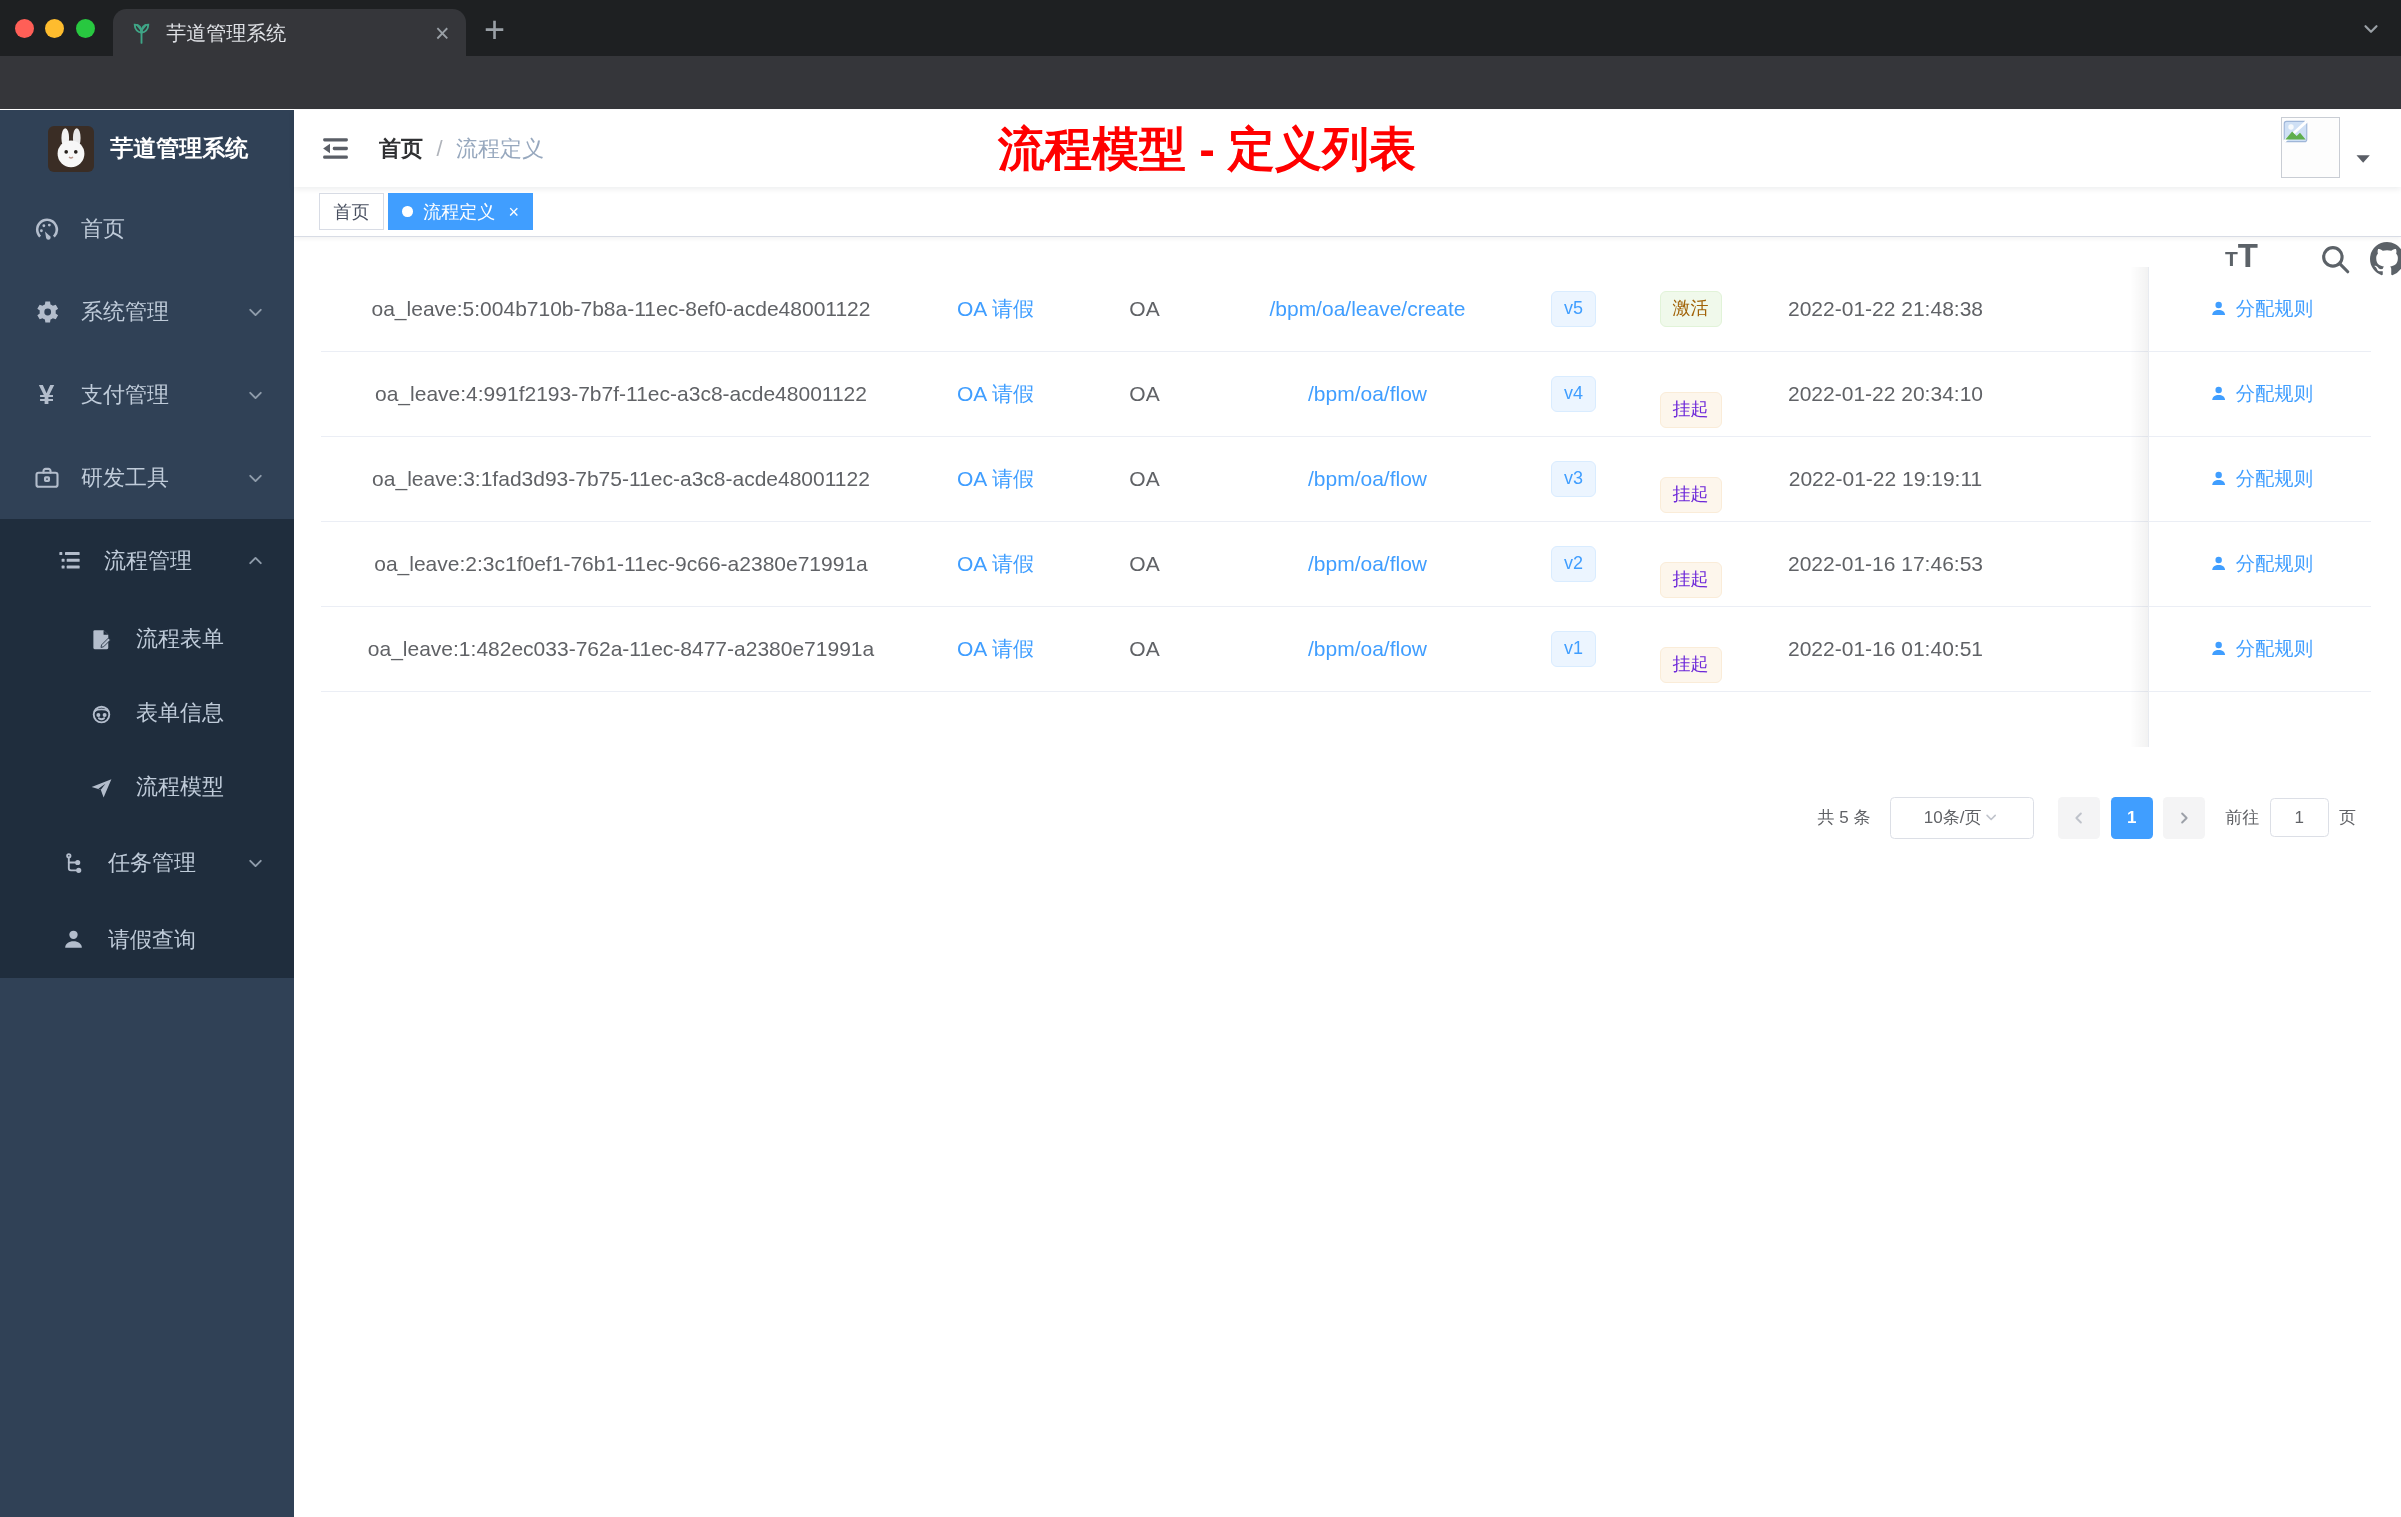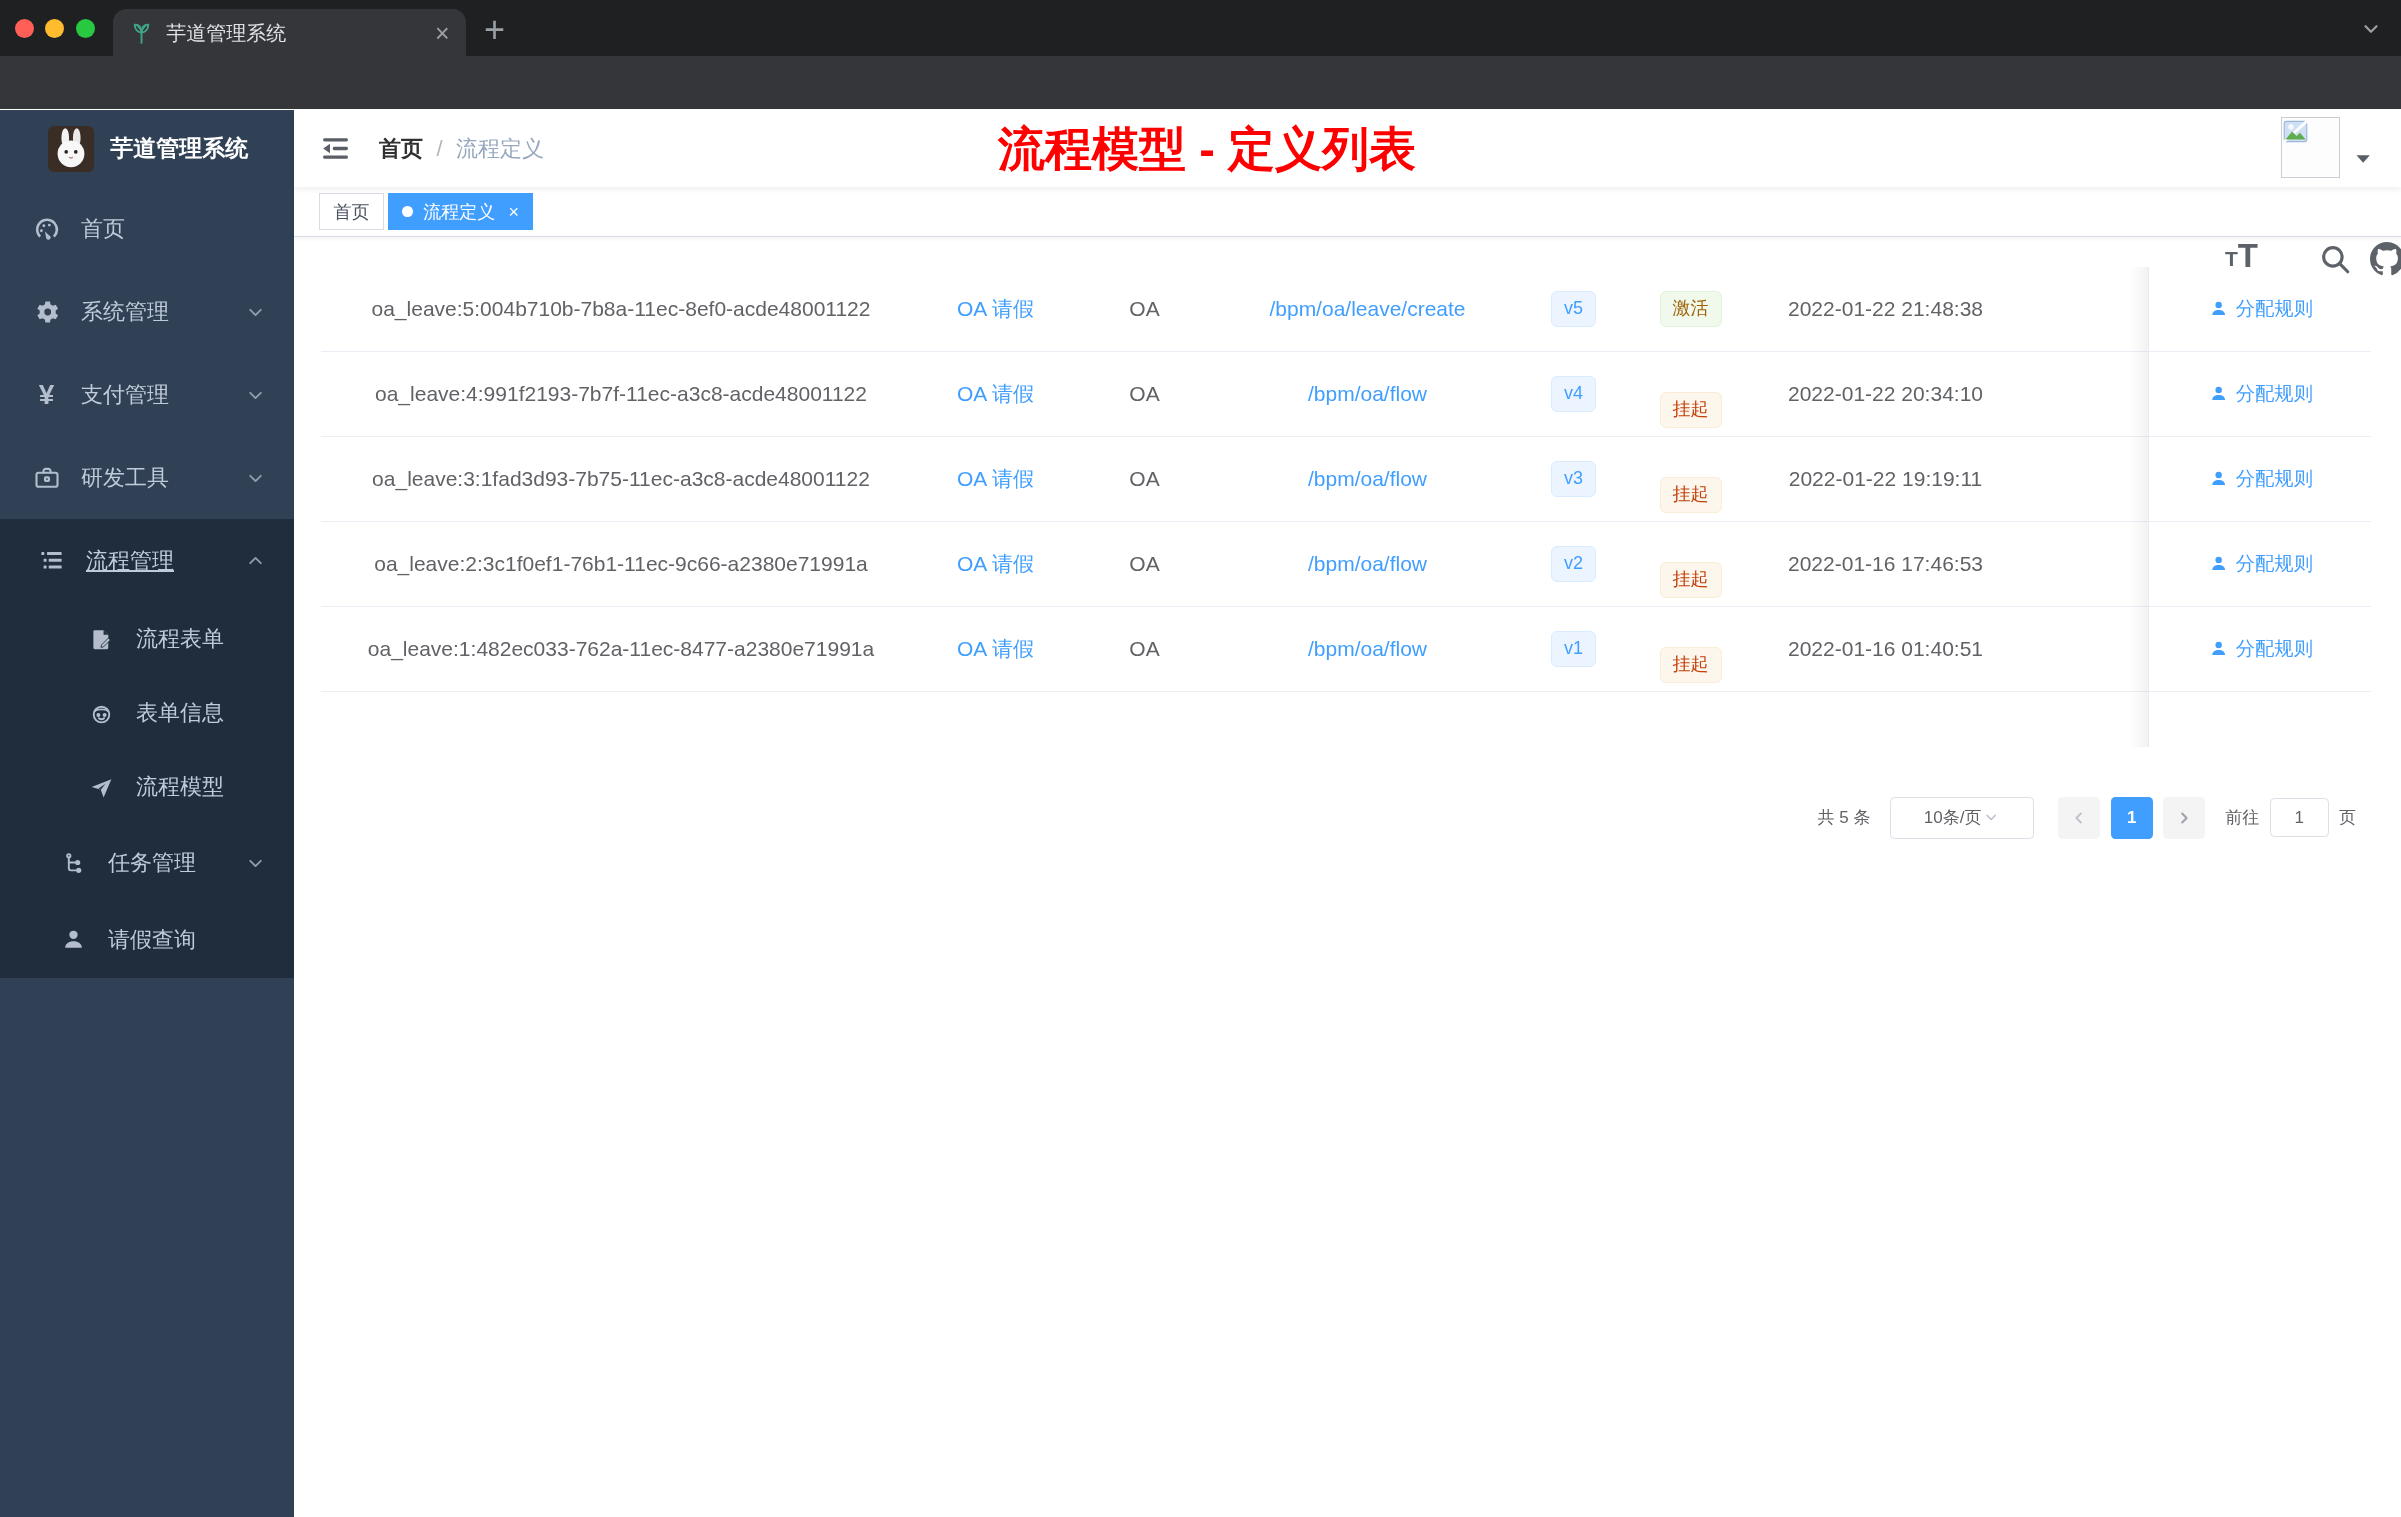--- a/index.html
+++ b/index.html
@@ -43,21 +43,21 @@
   
   .sidebar{position:absolute;left:0;top:110px;width:294px;bottom:0;background:#304156;}
   .logorow{height:77px;display:flex;align-items:center;padding-left:48px;gap:16.3px;}
   .logoimg{width:46px;height:46px;border-radius:6px;background:#3a2d25;overflow:hidden;flex:0 0 auto;}
   .logottl{color:#ffffff;font-size:23px;font-weight:700;white-space:nowrap;}
   .mi{position:relative;display:flex;align-items:center;color:#bfcbd9;font-size:22px;cursor:pointer;}
   .mi .ic{width:33px;display:flex;justify-content:center;margin-right:18px;flex:0 0 auto;}
   .mi .chev{position:absolute;right:28px;top:50%;transform:translateY(-50%);}
   .mi.l1{height:83px;padding-left:30px;}
   .subblock{background:#1f2d3d;}
-  .mi.l2{height:83px;padding-left:35px;text-decoration:underline;}
+  .mi.l2{height:83px;padding-left:53px;}
   .mi.l2b{height:77px;padding-left:57px;}
   .mi.l3{height:74px;padding-left:85px;}
   .yen{font-size:28px;font-weight:700;color:#b3bdcc;line-height:1;}
 
   
   .navbar{position:absolute;left:294px;top:110px;right:0;height:77px;background:#fff;
         box-shadow:0 1.5px 6px rgba(0,21,41,.08);z-index:5;}
   .hamb{position:absolute;left:25px;top:22px;cursor:pointer;}
   .crumbs{position:absolute;left:85px;top:0;height:77px;display:flex;align-items:center;gap:13.4px;font-size:22px;}
   .crumbs .c1{color:#303133;font-weight:600;}
@@ -89,21 +89,21 @@
   .trow{display:grid;grid-template-columns:600px 149px 149px 297px 115px 119px 271px 128px 224px;align-items:center;}
   .thead{height:59px;background:#f5f7fa;color:#515a6e;font-weight:700;font-size:21px;
         border-bottom:1.5px solid #ebeef5;}
   .tr{height:84px;border-bottom:1.5px solid #ebeef5;color:#606266;font-size:21px;background:#fff;}
   .cell{text-align:center;width:100%;}
   .link{color:#409eff;cursor:pointer;}
   .badge{display:inline-block;height:34px;line-height:33px;padding:0 12px;border-radius:6px;
         font-size:18px;border:1.5px solid;box-sizing:content-box;}
   .badge-primary{background:#ecf5ff;border-color:#d9ecff;color:#409eff;}
   .badge-success{background:#f0f9eb;border-color:#e1f3d8;color:#a16207;}
-  .badge-warning{background:#fdf6ec;border-color:#faecd8;color:#c2410c;margin-top:32px;}
+  .badge-warning{background:#fdf6ec;border-color:#faecd8;color:#6d28d9;margin-top:32px;}
   .oplink{display:inline-flex;align-items:center;gap:7.4px;color:#409eff;font-size:19.3px;cursor:pointer;}
   .fixshadow{position:absolute;left:1809px;top:0;width:18px;height:480px;
         background:linear-gradient(to left,rgba(0,0,0,.05),rgba(0,0,0,0));pointer-events:none;}
   .fixline{position:absolute;left:1827px;top:0;width:0;height:480px;border-left:1.5px solid #e8ebf0;pointer-events:none;}
 
   
   .pager{position:absolute;top:560px;right:45px;height:43px;display:flex;align-items:center;
         font-size:17px;color:#606266;text-align:right;}
   .ptotal{margin-right:19.3px;}
   .psize{width:144px;height:42px;border:1.5px solid #dcdfe6;border-radius:4.5px;display:flex;

